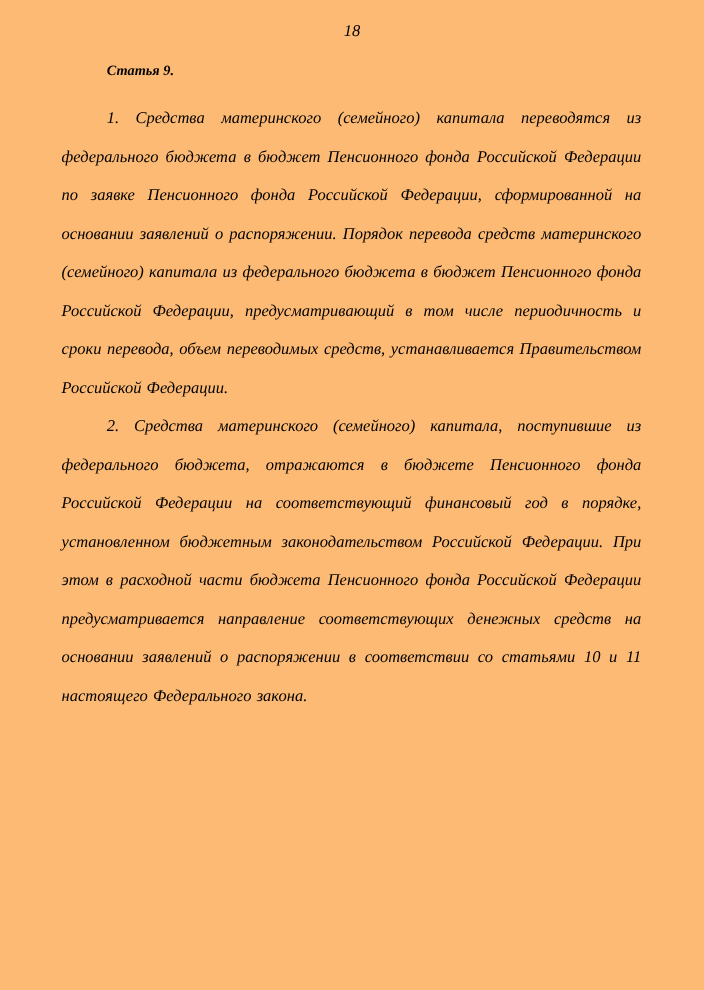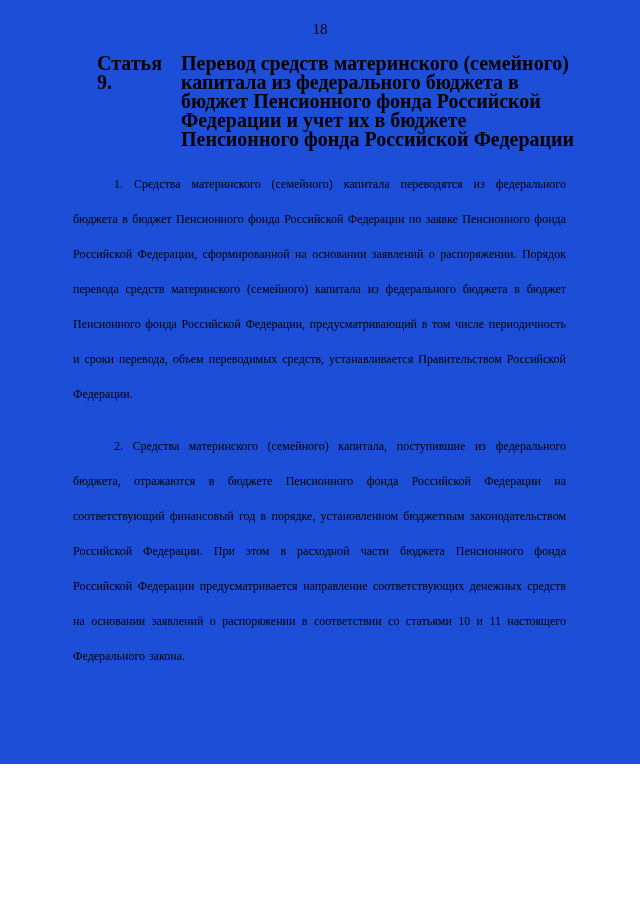--- a/index.html
+++ b/index.html
@@ -3,77 +3,77 @@
 <meta charset="utf-8">
 <style>
   * { box-sizing: border-box; }
   html, body {
     margin: 0;
     padding: 0;
     background: #ffffff;
   }
   .page {
     width: 640px;
-    height: 764px;
+    height: 900px;
     margin: 0 auto;
-    background: #1d4ed8;
+    background: #fdba74;
     color: #000000;
     font-family: "Liberation Serif", "DejaVu Serif", serif;
     position: relative;
     overflow: hidden;
+    font-style: italic;
   }
   .page-number {
     text-align: center;
     padding-top: 20px;
     font-size: 15px;
     line-height: 1.2;
   }
   .content {
     padding: 16px 57px 0 56px;
   }
   .article-heading {
     display: flex;
     align-items: flex-start;
     font-weight: bold;
-    font-size: 20px;
+    font-size: 13px;
     line-height: 19px;
     margin: 0 0 0 0;
     padding-left: 41px;
   }
   .article-label {
     flex: none;
     width: 84px;
   }
   .article-title {
     flex: 1;
   }
   .body-text {
     margin-top: 18px;
   }
   .paragraph {
-    margin: 17px;
-    font-size: 12px;
+    margin: 0;
+    font-size: 15px;
     line-height: 35px;
     text-align: justify;
     text-indent: 41px;
     word-spacing: 1px;
   }
 </style>
 </head>
 <body>
 
 <div class="page">
 
   <div class="page-number">18</div>
 
   <div class="content">
 
     <div class="article-heading">
       <span class="article-label">Статья 9.</span>
-      <span class="article-title">Перевод средств материнского (семейного) капитала из федерального бюджета в бюджет Пенсионного фонда Российской Федерации и учет их в бюджете Пенсионного фонда Российской Федерации</span>
     </div>
 
     <div class="body-text">
       <p class="paragraph">1. Средства материнского (семейного) капитала переводятся из федерального бюджета в бюджет Пенсионного фонда Российской Федерации по заявке Пенсионного фонда Российской Федерации, сформированной на основании заявлений о распоряжении. Порядок перевода средств материнского (семейного) капитала из федерального бюджета в бюджет Пенсионного фонда Российской Федерации, предусматривающий в том числе периодичность и сроки перевода, объем переводимых средств, устанавливается Правительством Российской Федерации.</p>
       <p class="paragraph">2. Средства материнского (семейного) капитала, поступившие из федерального бюджета, отражаются в бюджете Пенсионного фонда Российской Федерации на соответствующий финансовый год в порядке, установленном бюджетным законодательством Российской Федерации. При этом в расходной части бюджета Пенсионного фонда Российской Федерации предусматривается направление соответствующих денежных средств на основании заявлений о распоряжении в соответствии со статьями 10 и 11 настоящего Федерального закона.</p>
     </div>
 
   </div>
 
 </div>

